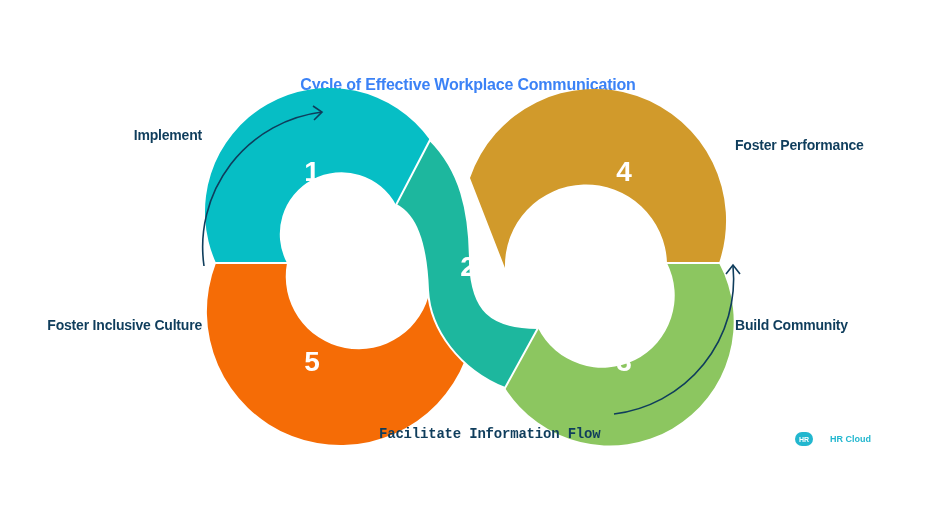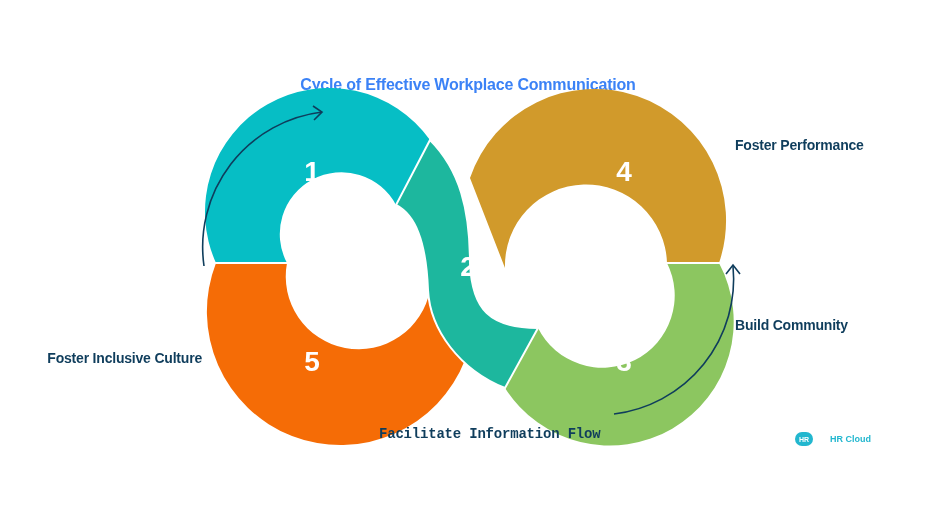--- a/index.html
+++ b/index.html
@@ -44,22 +44,23 @@
     <path d="M313,106 L322,112 L314,120" fill="none" stroke="#0f3d5c" stroke-width="1.6"></path>
   </g>
 
   <g>
     <path d="M614,414 A136,136 0 0 0 733,266" fill="none" stroke="#0f3d5c" stroke-width="1.6"></path>
     <path d="M726,274 L733,265 L740,274" fill="none" stroke="#0f3d5c" stroke-width="1.6"></path>
   </g>
 </svg>
 
 <div class="label right-align" style="left:40px; top:126px; width:162px;">
+  <div>Implement</div>
 </div>
 <div class="label" style="left:379px; top:425px;font-family:Liberation Mono, monospace;">Facilitate Information Flow</div>
 <div class="label" style="left:735px; top:316px;">Build Community</div>
 <div class="label" style="left:735px; top:136px;">Foster Performance</div>
-<div class="label right-align" style="left:20px; top:316px; width:182px;margin-top:33px;">Foster Inclusive Culture</div>
+<div class="label right-align" style="left:20px; top:316px; width:182px;">Foster Inclusive Culture</div>
 
 <div class="logo">
   <div class="logo-badge">HR</div>
   <div class="logo-text">HR Cloud</div>
 </div>
 
 </body></html>

